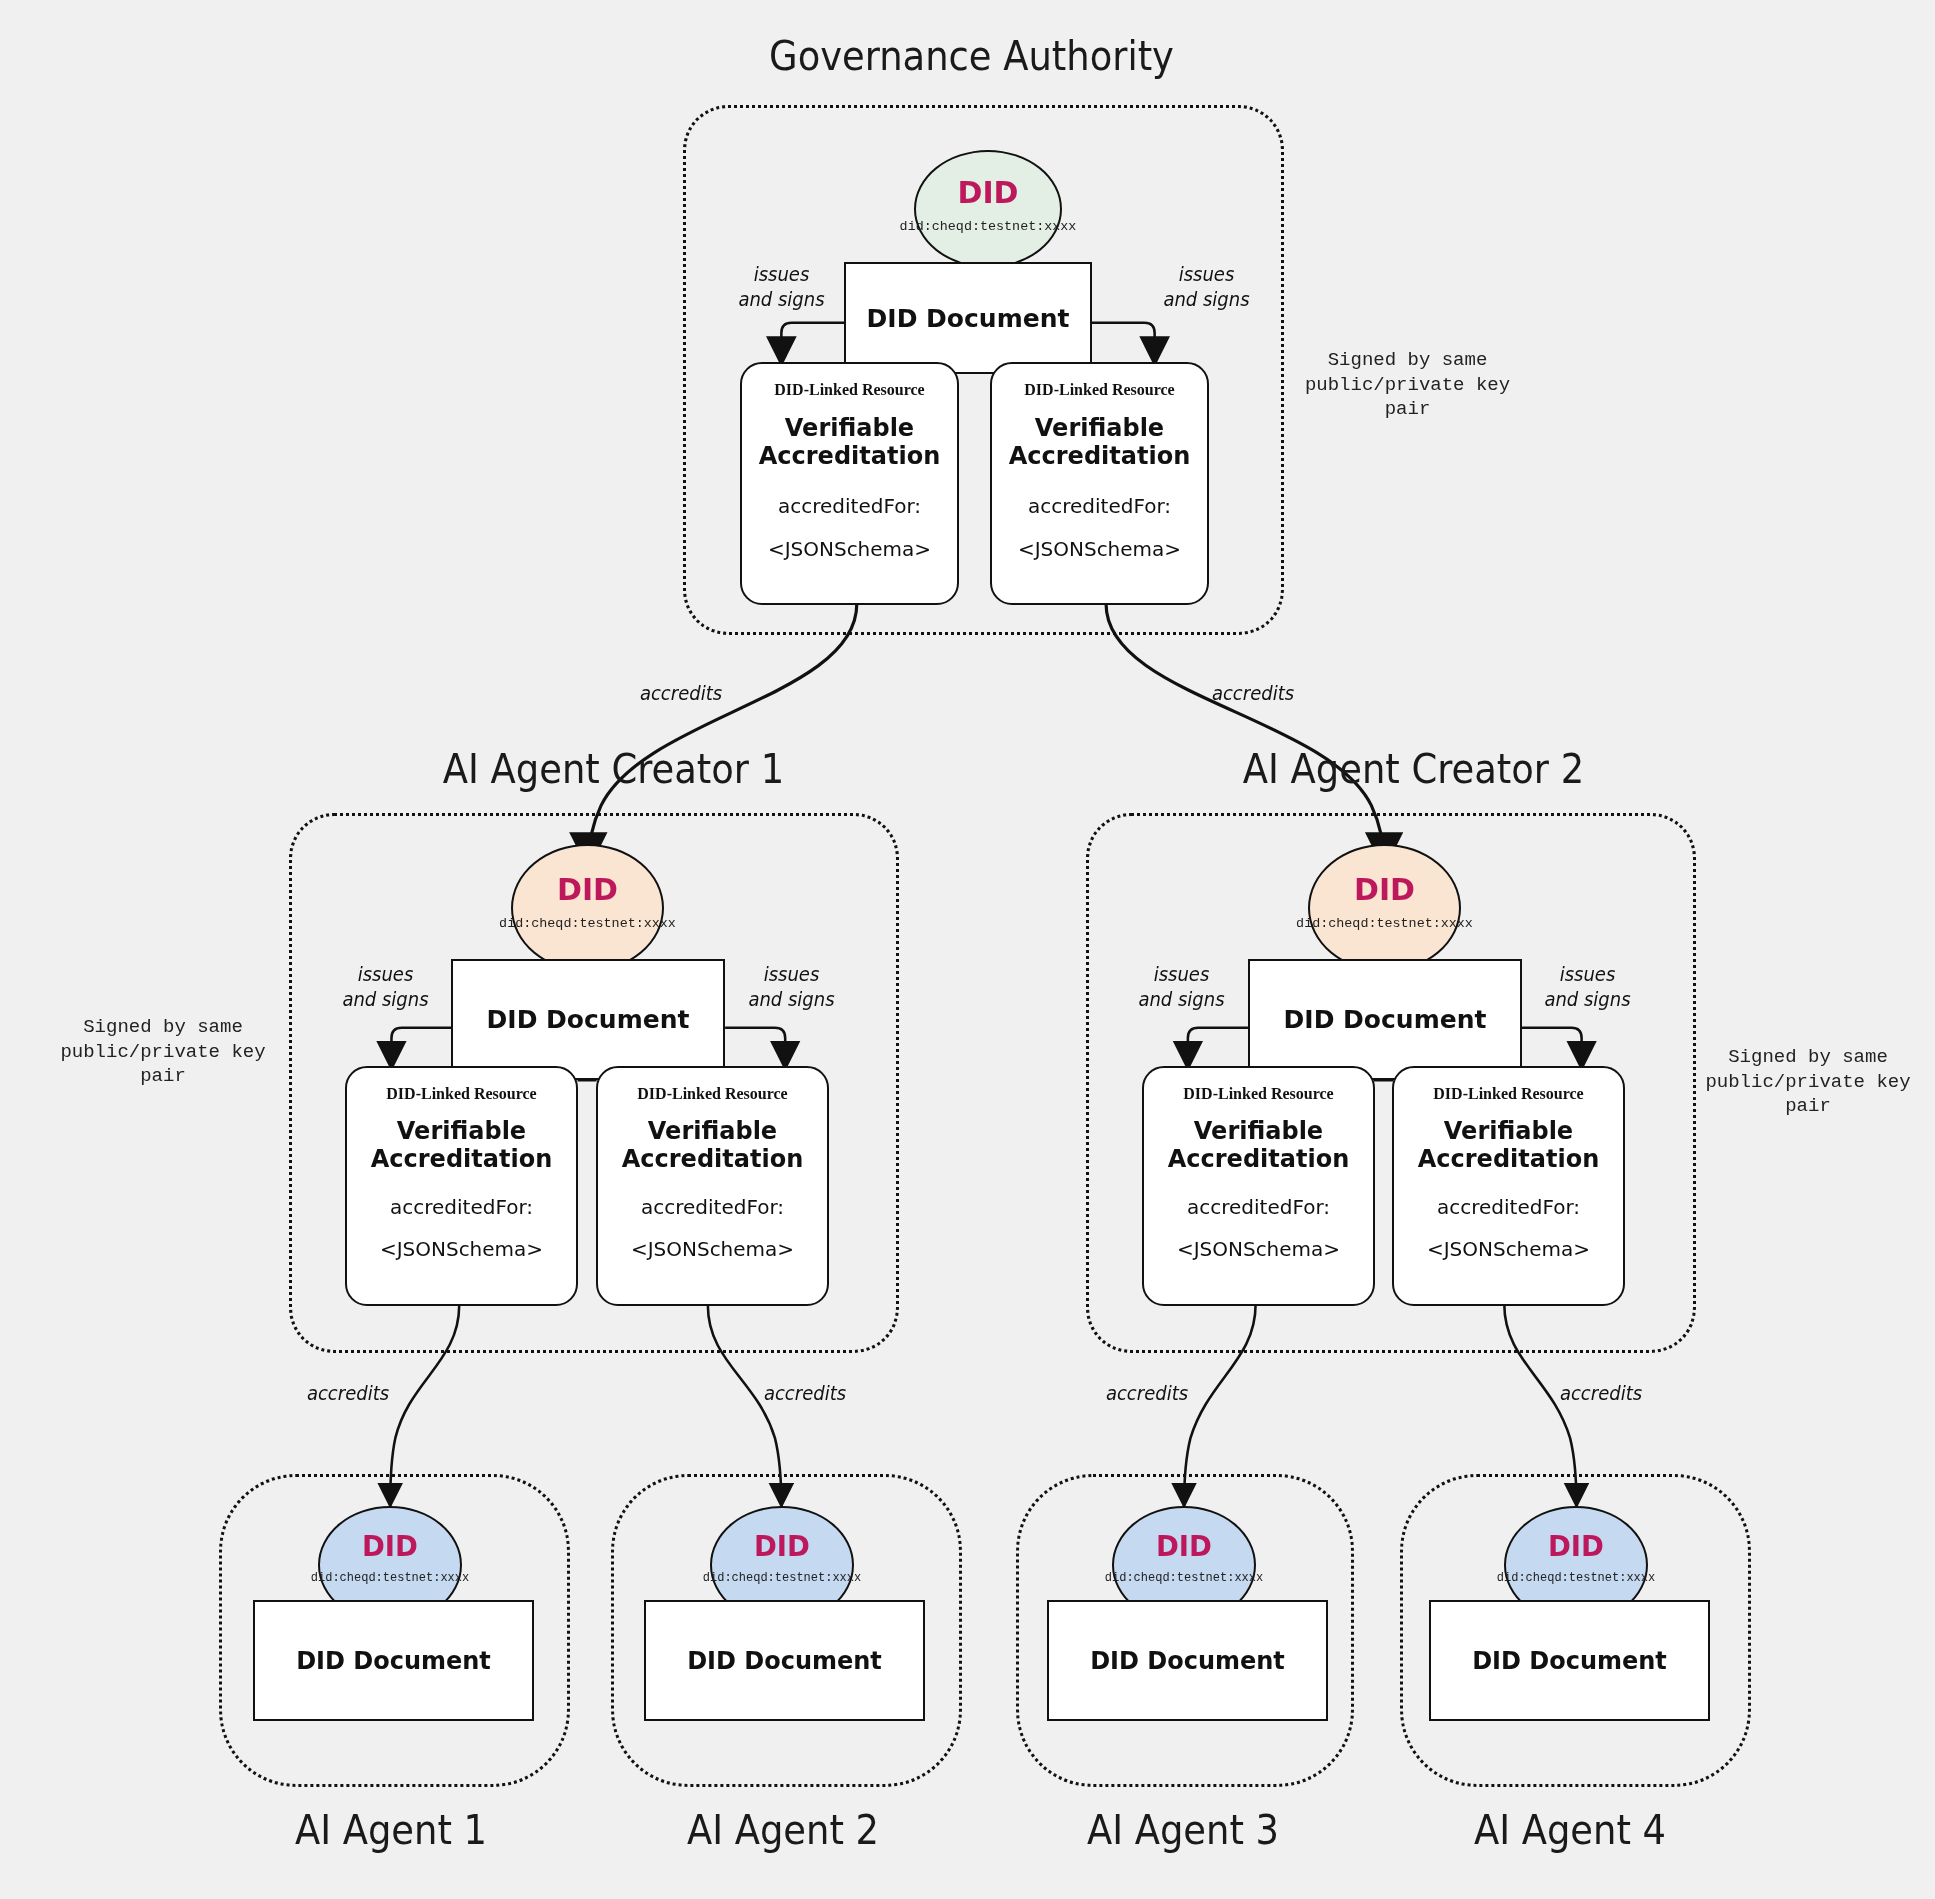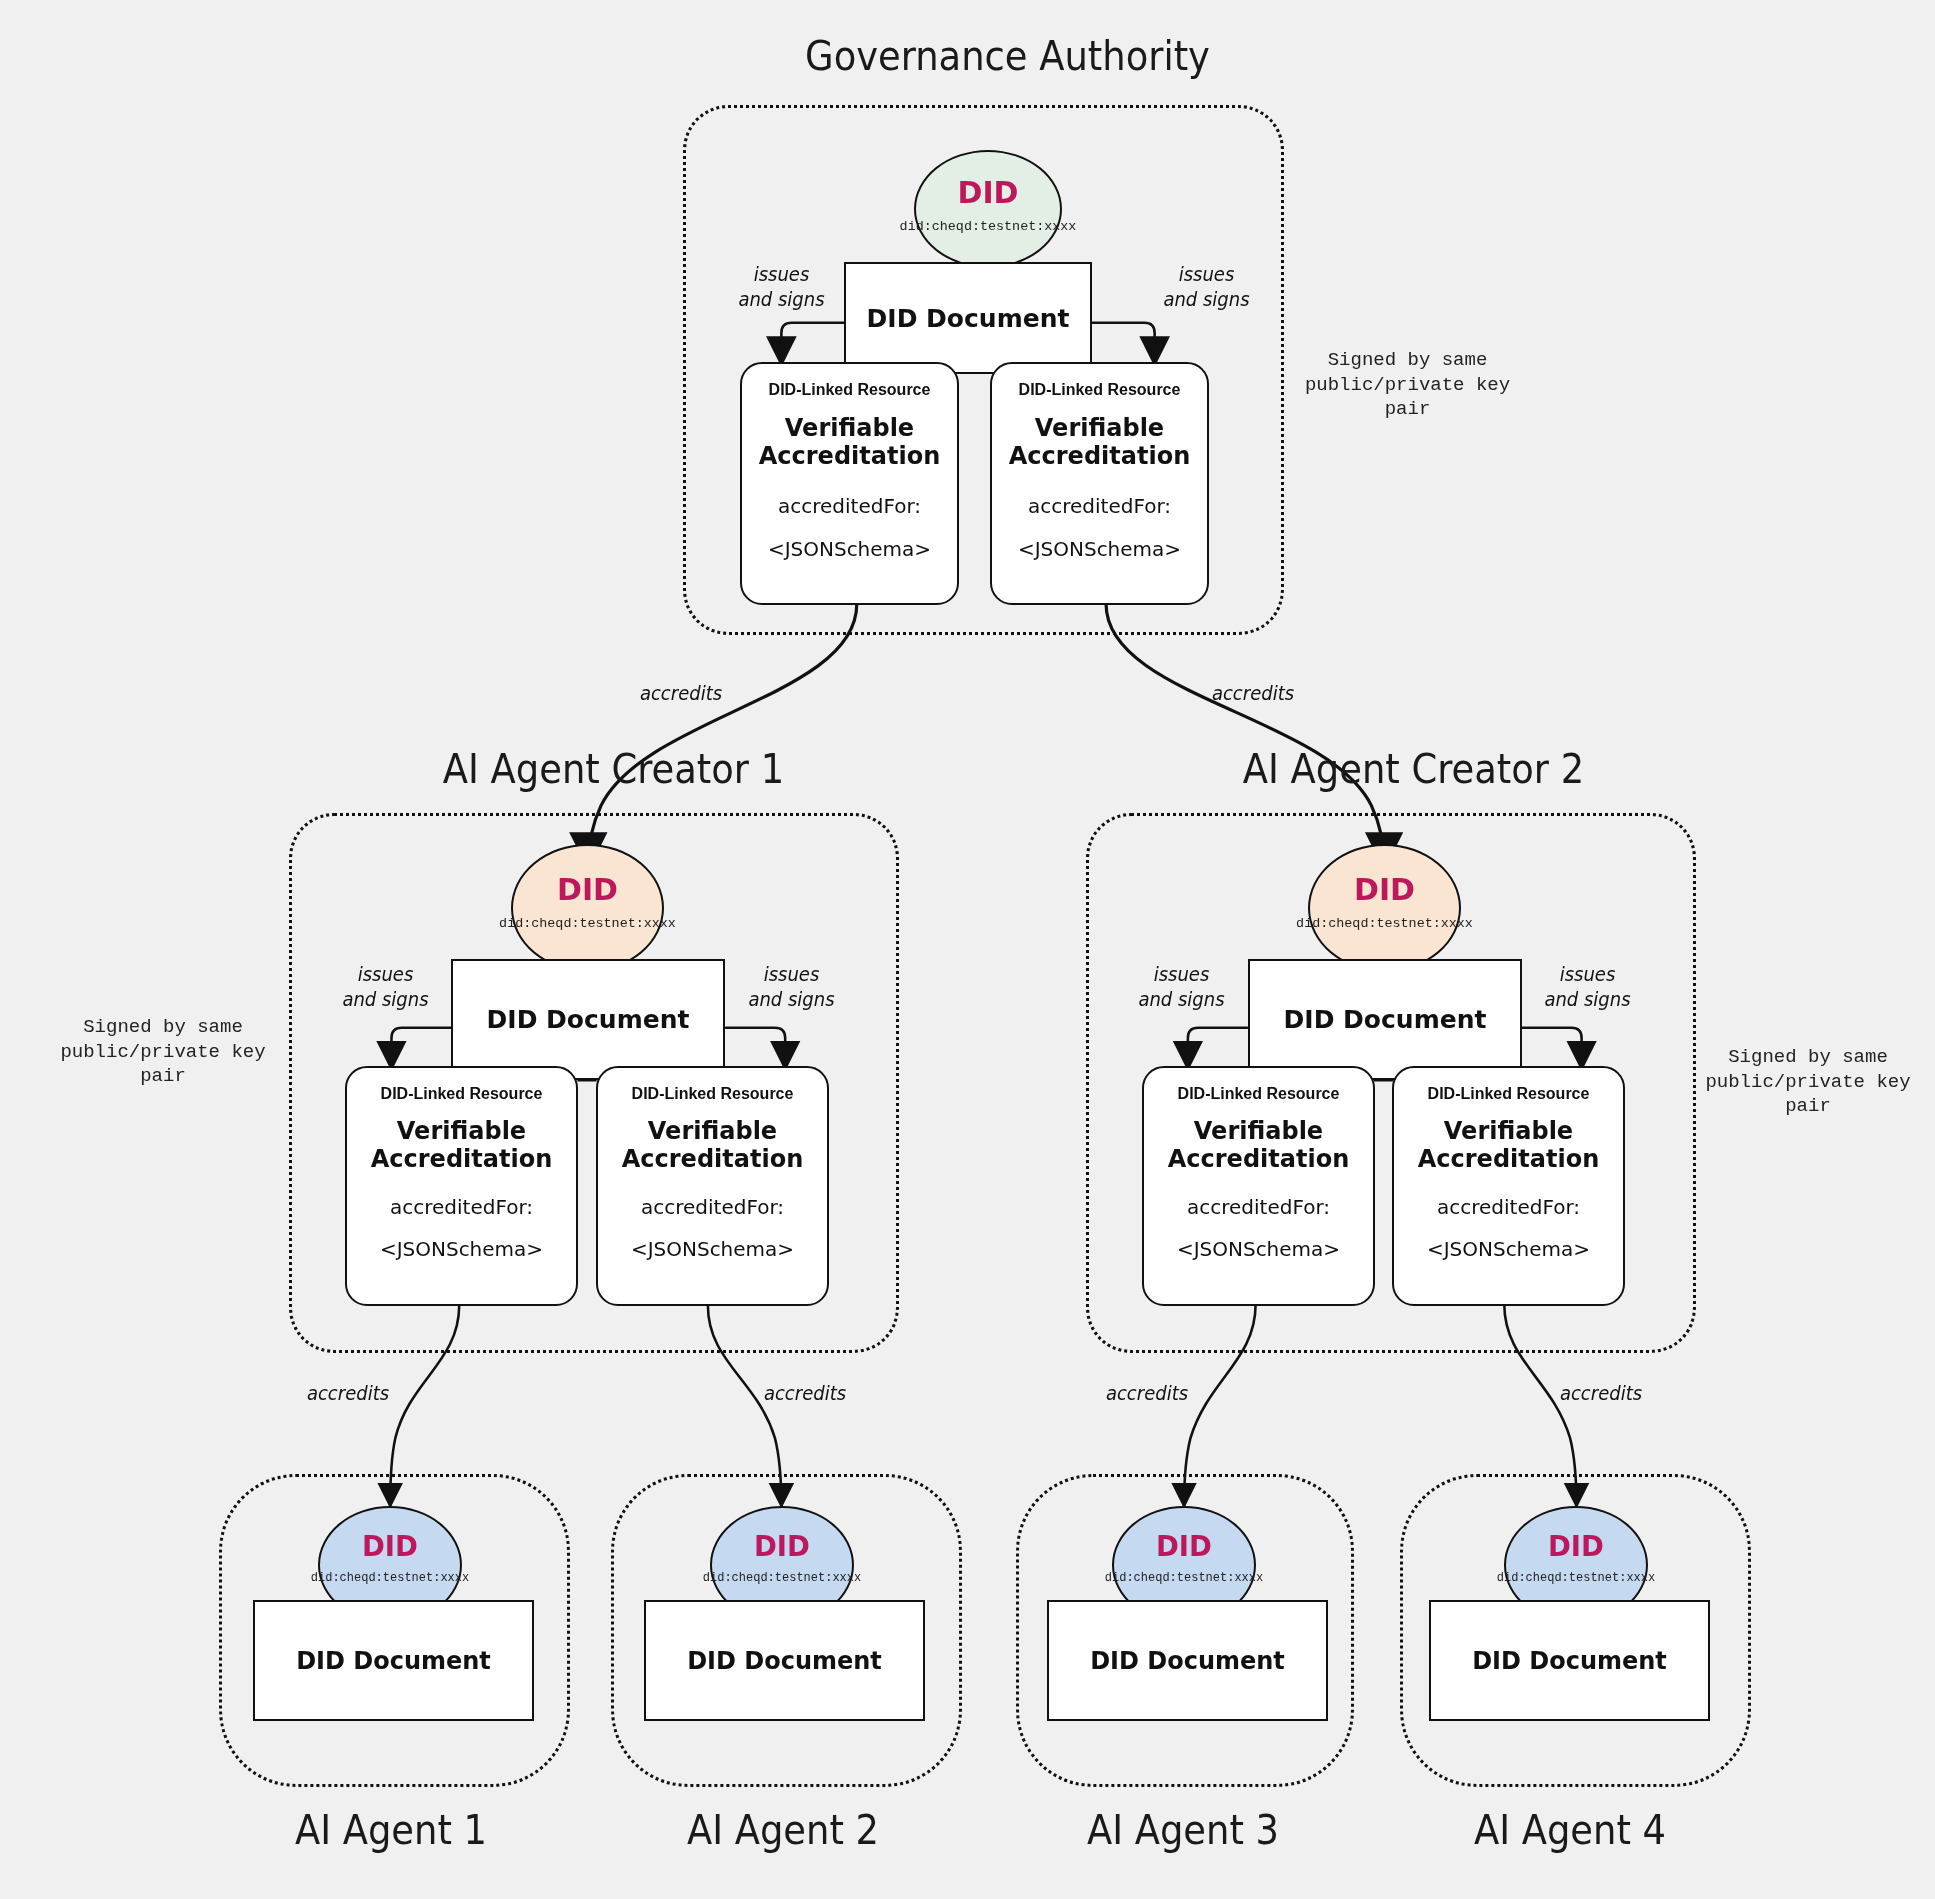--- a/index.html
+++ b/index.html
@@ -80,21 +80,21 @@
     border-radius:22px;
     box-sizing:border-box;
     display:flex;
     flex-direction:column;
     align-items:center;
     padding-top:16.6px;
   }
   .acc .kind{
     font-weight:bold;
     color:#111;
-    font-family:Liberation Sans, sans-serif;
+    font-family:Liberation Serif, serif;
   }
   .acc .ttl{
     font-weight:bold;
     color:#111;
     text-align:center;
     line-height:1.18;
     font-family:"DejaVu Sans", sans-serif;
   }
   .acc .fld, .acc .val{
     color:#111;
@@ -154,21 +154,21 @@
     <path d="M2380,1608 L2458,1608 Q2474,1608 2474,1624 L2474,1668" fill="none" stroke="#111" stroke-width="4" marker-end="url(#ah)"></path>
     <path d="M2149,1690 L2179,1690" fill="none" stroke="#111" stroke-width="4"></path>
 
     <path d="M718,2042 C718,2130 640,2160 618,2250 C611,2282 610,2320 610,2356" fill="none" stroke="#111" stroke-width="4" marker-end="url(#ahs)"></path>
     <path d="M1107,2042 C1107,2130 1185,2160 1212,2250 C1220,2282 1222,2320 1222,2356" fill="none" stroke="#111" stroke-width="4" marker-end="url(#ahs)"></path>
 
     <path d="M1964,2040 C1964,2128 1890,2158 1862,2250 C1854,2282 1852,2320 1852,2356" fill="none" stroke="#111" stroke-width="4" marker-end="url(#ahs)"></path>
     <path d="M2353,2040 C2353,2128 2428,2158 2456,2250 C2464,2282 2466,2320 2466,2356" fill="none" stroke="#111" stroke-width="4" marker-end="url(#ahs)"></path>
   </svg>
 
-  <div class="grp-title" style="left:758px;top:32px;width:499px;">Governance Authority</div>
+  <div class="grp-title" style="left:722px;top:32px;width:499px;">Governance Authority</div>
 
   <div class="grp-box" style="left:683px;top:105px;width:595px;height:524px;"></div>
 
   <div class="did" style="left:914px;top:150px;width:148px;height:118px;background:#E3EFE5;padding-top:23px;">
     <div class="did-t" style="font-size:30px;">DID</div>
     <div class="did-s" style="font-size:13.4px;margin-top:9px;">did:cheqd:testnet:xxxx</div>
   </div>
 
   <div class="doc" style="left:844px;top:262px;width:248px;height:112px;">
     <span style="font-size:25px;">DID Document</span>

